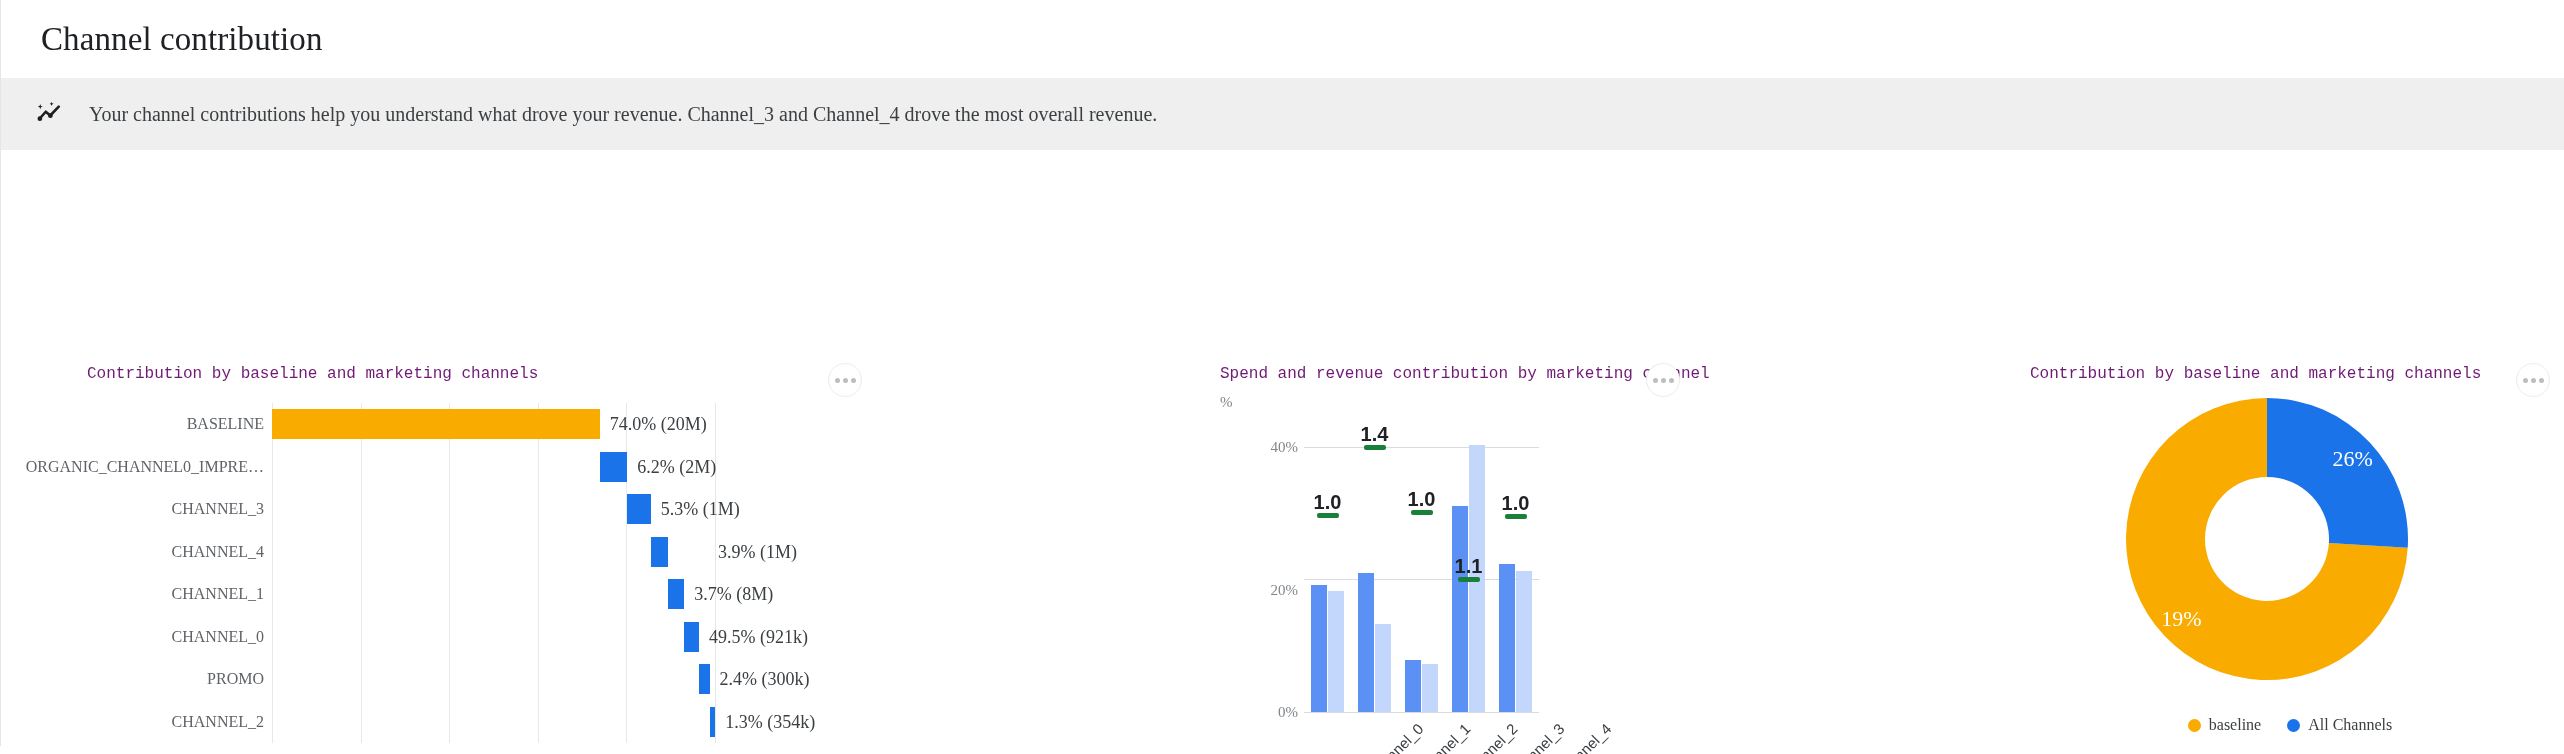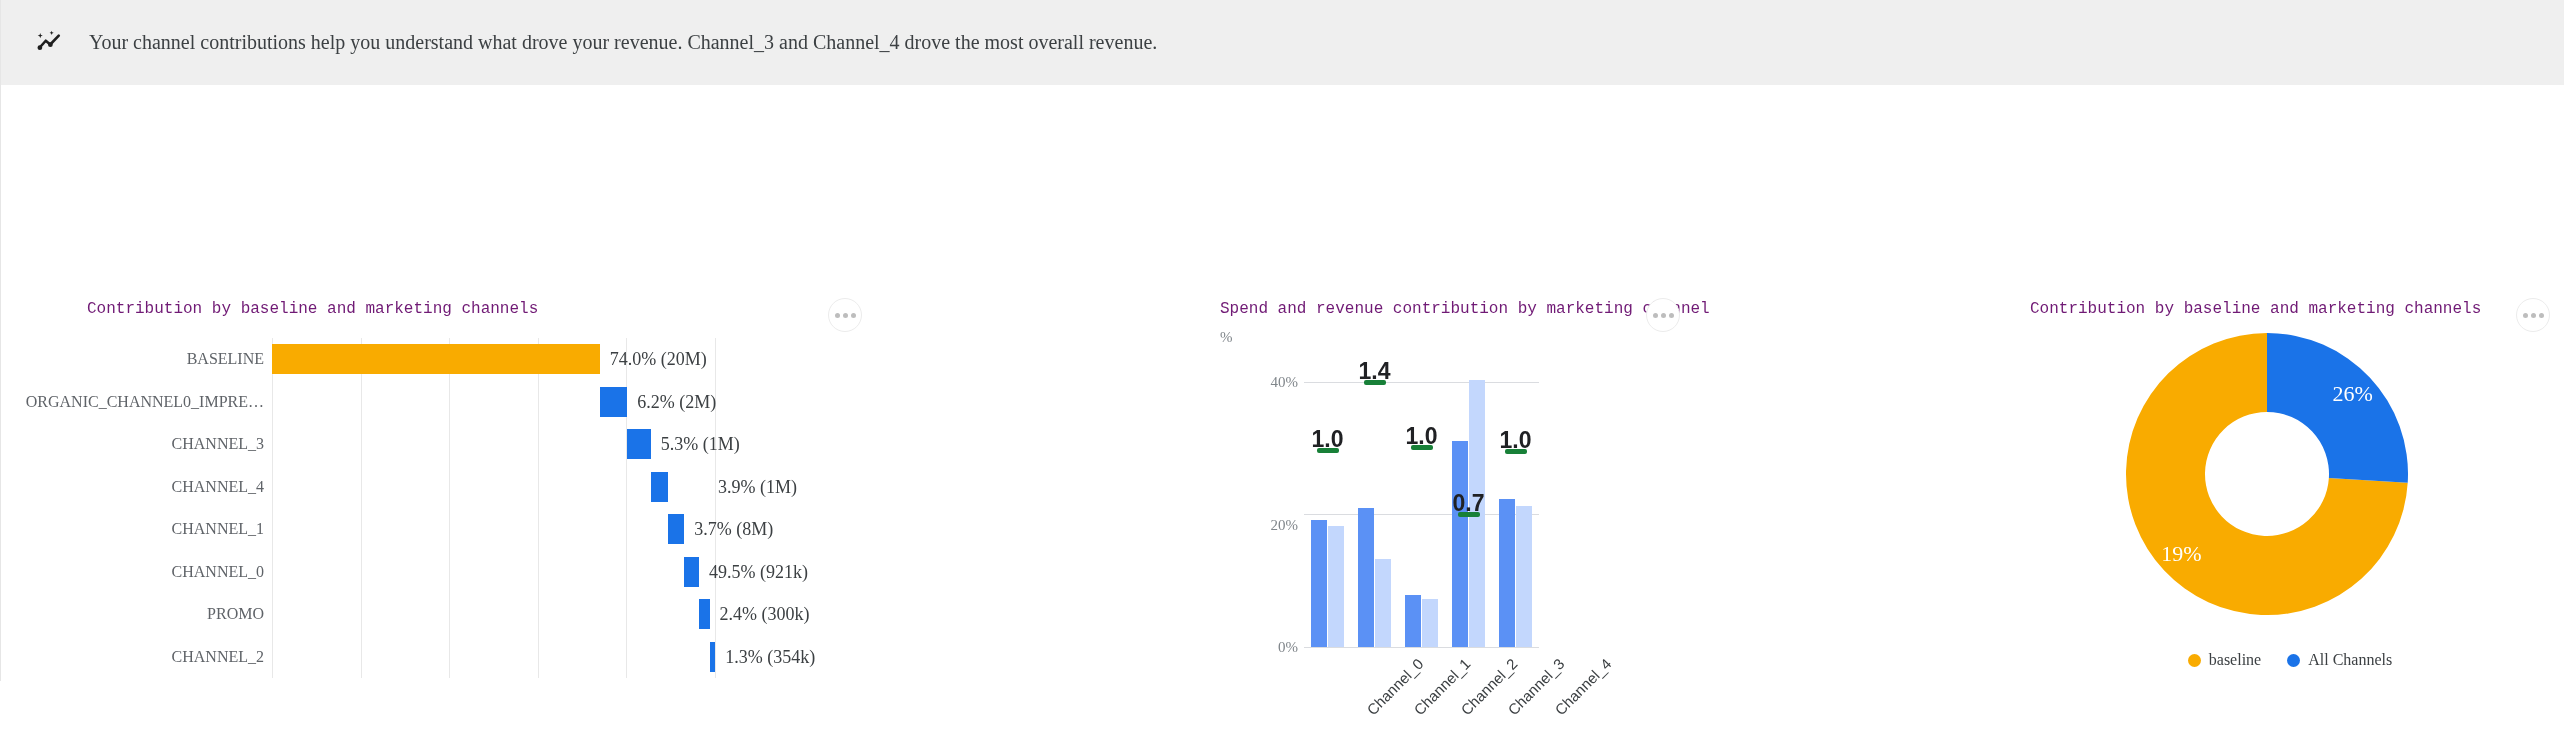--- a/index.html
+++ b/index.html
@@ -23,21 +23,21 @@
   .header-title {
     font-family: "Liberation Serif", serif;
     font-size: 33px;
     color: #202124;
     font-weight: 400;
     letter-spacing: .1px;
   }
 
   
   .insight-bar {
-    height: 85px;
+    height: 72px;
     background: #efefef;
     display: flex; align-items: center;
     padding-left: 32px;
     border-left: 1px solid #e6e6e6;
   }
   .insight-icon {
     width: 34px; height: 34px;
     flex: 0 0 34px;
     display:flex; align-items:center; justify-content:center;
     margin-right: 22px;
@@ -151,21 +151,21 @@
   }
   .gb-bar { position:absolute; bottom:0; }
   .gb-bar.rev { background:#5b91f5; }
   .gb-bar.spend { background:#c3d7fd; }
   .gb-roi {
     position:absolute; height:5px; background:#188038; border-radius:2px;
   }
   .gb-roi-label {
     position:absolute;
     font-family:"Liberation Sans", sans-serif;
-    font-size: 23px; font-weight: 700; color:#202124;
+    font-size: 20px; font-weight: 700; color:#202124;
     transform: translateX(-50%);
     white-space: nowrap;
   }
   .gb-xtick {
     position:absolute;
     font-family:"Liberation Sans", sans-serif;
     font-size: 15px; color:#3c4043;
     transform-origin: right top;
     transform: rotate(-45deg);
     white-space:nowrap;
@@ -190,20 +190,23 @@
   .dn-dot { width: 13px; height:13px; border-radius:50%; display:block; }
   .dn-legend-label {
     font-family:"Liberation Serif", serif; font-size:16px; color:#3c4043;
   }
 </style>
 </head>
 <body>
 
 <div class="page">
 
+  <div class="header">
+    <div class="header-title">Channel contribution</div>
+  </div>
 
   <div class="insight-bar">
     <span class="insight-icon">
       <svg width="30" height="30" viewBox="0 0 24 24">
         <path d="M4.2 4.0 l.55 1.5 1.5.55 -1.5.55 -.55 1.5 -.55 -1.5 -1.5 -.55 1.5 -.55z" fill="#1f1f1f"></path>
         <path d="M13.3 2.2 l.45 1.2 1.2.45 -1.2.45 -.45 1.2 -.45 -1.2 -1.2 -.45 1.2 -.45z" fill="#1f1f1f"></path>
         <path d="M3.8 15.6 L8.6 10.2 L12.2 13.2 L19.0 6.1" fill="none" stroke="#1f1f1f" stroke-width="2.1" stroke-linecap="round" stroke-linejoin="round"></path>
         <circle cx="3.9" cy="15.7" r="1.9" fill="#1f1f1f"></circle>
         <circle cx="12.3" cy="13.3" r="1.9" fill="#1f1f1f"></circle>
       </svg>
@@ -290,21 +293,21 @@
             <div class="gb-roi-label" style="left: 70.5px; top: 2.55455px;">1.4</div>
             <div class="gb-xtick" style="left: 84.5px; top: 300px;">Channel_1</div>
             <div class="gb-bar rev" style="left: 101px; width: 16px; height: 51.7636px;"></div>
             <div class="gb-bar spend" style="left: 118px; width: 16px; height: 47.7818px;"></div>
             <div class="gb-roi" style="left: 106.5px; width: 22px; top: 90.2545px;"></div>
             <div class="gb-roi-label" style="left: 117.5px; top: 68.2545px;">1.0</div>
             <div class="gb-xtick" style="left: 131.5px; top: 300px;">Channel_2</div>
             <div class="gb-bar rev" style="left: 148px; width: 16px; height: 205.727px;"></div>
             <div class="gb-bar spend" style="left: 165px; width: 16px; height: 267.445px;"></div>
             <div class="gb-roi" style="left: 153.5px; width: 22px; top: 157.282px;"></div>
-            <div class="gb-roi-label" style="left: 164.5px; top: 135.282px;">0.7</div>
+            <div class="gb-roi-label" style="left: 164.5px; top: 135.282px;">1.1</div>
             <div class="gb-xtick" style="left: 178.5px; top: 300px;">Channel_3</div>
             <div class="gb-bar rev" style="left: 195px; width: 16px; height: 147.991px;"></div>
             <div class="gb-bar spend" style="left: 212px; width: 16px; height: 141.355px;"></div>
             <div class="gb-roi" style="left: 200.5px; width: 22px; top: 94.2364px;"></div>
             <div class="gb-roi-label" style="left: 211.5px; top: 72.2364px;">1.0</div>
             <div class="gb-xtick" style="left: 225.5px; top: 300px;">Channel_4</div>
           </div>
       </div>
 
     </div>

